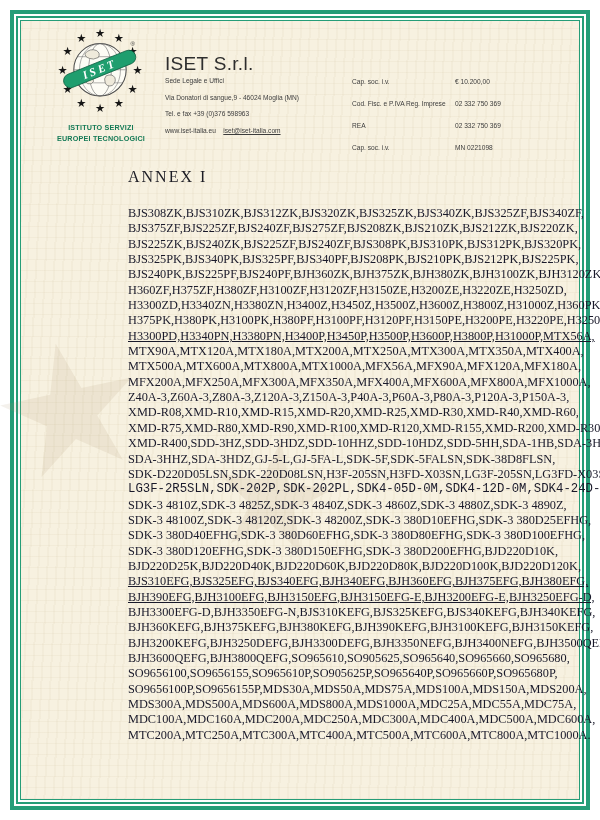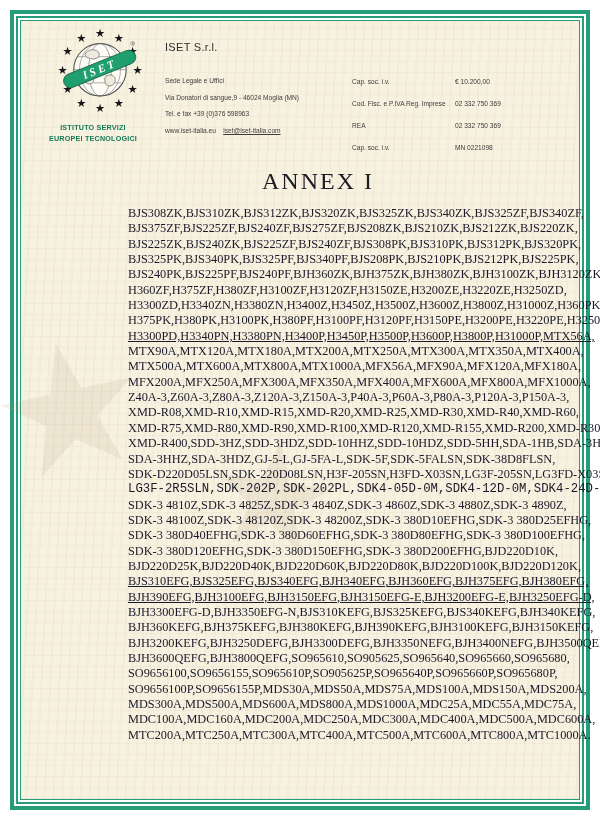--- a/index.html
+++ b/index.html
@@ -35,42 +35,42 @@
     position:absolute; color:rgba(170,150,110,0.13);
     font-family:"DejaVu Sans", sans-serif; pointer-events:none; user-select:none;
     line-height:1;
   }
   .wm1 { left:-30px; top:300px; font-size:175px; transform:rotate(-12deg); }
   .wm2 { left:185px; top:400px; font-size:150px; transform:rotate(8deg); }
 
   
   .logo-svg { position:absolute; left:24px; top:6px; width:110px; height:96px; }
   .institute-name {
-    position:absolute; left:20px; top:101px; width:104px;
+    position:absolute; left:28px; top:101px; width:104px;
     text-align:center; color:#157a56; font-weight:bold;
     font-size:7.2px; line-height:11px; letter-spacing:0.2px; white-space:nowrap;
   }
   .company-name {
-    position:absolute; left:144px; top:20px;
-    font-size:11px; color:#2e2e2e; letter-spacing:0.3px;
+    position:absolute; left:144px; top:32px;
+    font-size:19px; color:#2e2e2e; letter-spacing:0.3px;
   }
   .hdr-left { position:absolute; left:144px; top:56px; font-size:6.6px; color:#3c3c3c; }
   .hdr-left .row { height:16.5px; white-space:nowrap; }
   .hdr-left .link { text-decoration:underline; }
 
   .registry { position:absolute; left:331px; top:57px; font-size:6.6px; color:#3c3c3c; }
   .reg-row { display:flex; height:22px; white-space:nowrap; }
   .reg-label { width:103px; }
   .reg-value { }
 
   
   .annex-title {
     position:absolute; left:107px; top:147px; width:380px;
-    text-align:center; font-family:"Liberation Serif", serif;
-    font-size:24px; letter-spacing:2px; color:#1c1c24;
+    font-family:"Liberation Serif", serif;
+    font-size:16px; letter-spacing:2px; color:#1c1c24;
   }
   .models {
     position:absolute; left:107px; top:185px; width:380px;
     font-family:"Liberation Serif", serif; font-size:12.3px;
     color:#19192a; line-height:15.35px;
   }
   .model-line { white-space:nowrap; transform-origin:0 50%; }
 </style>
 </head>
 <body>

